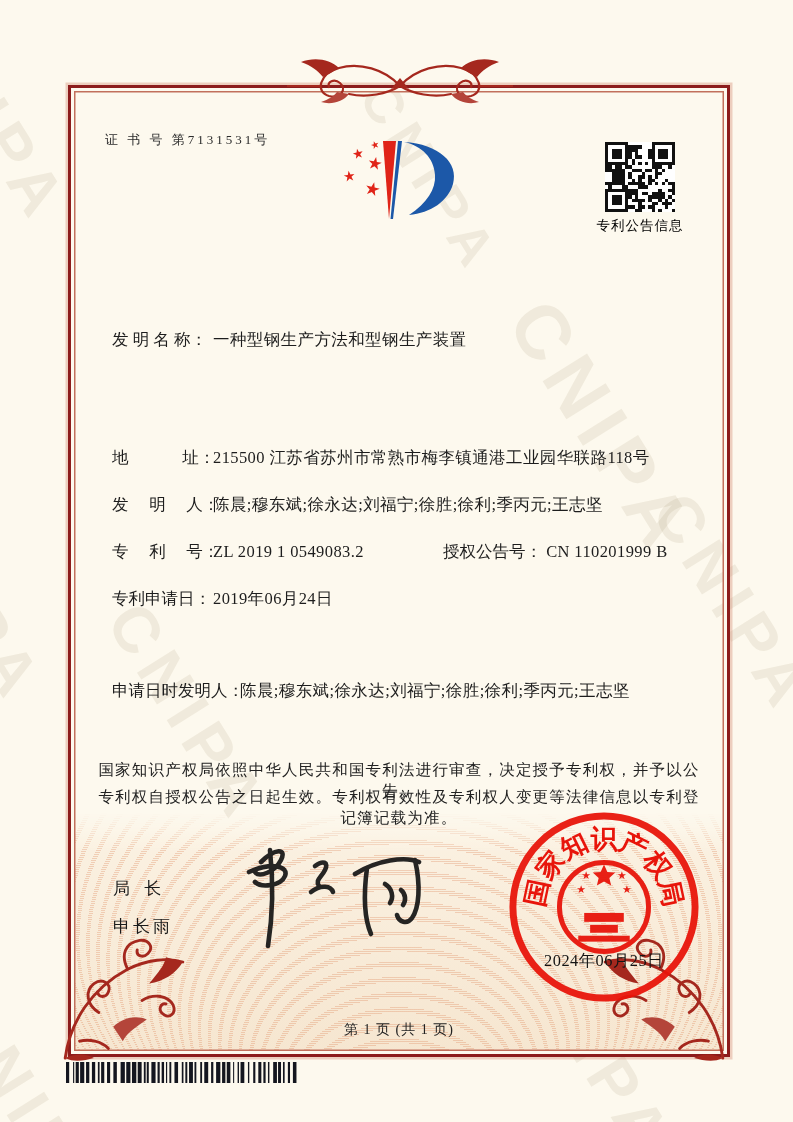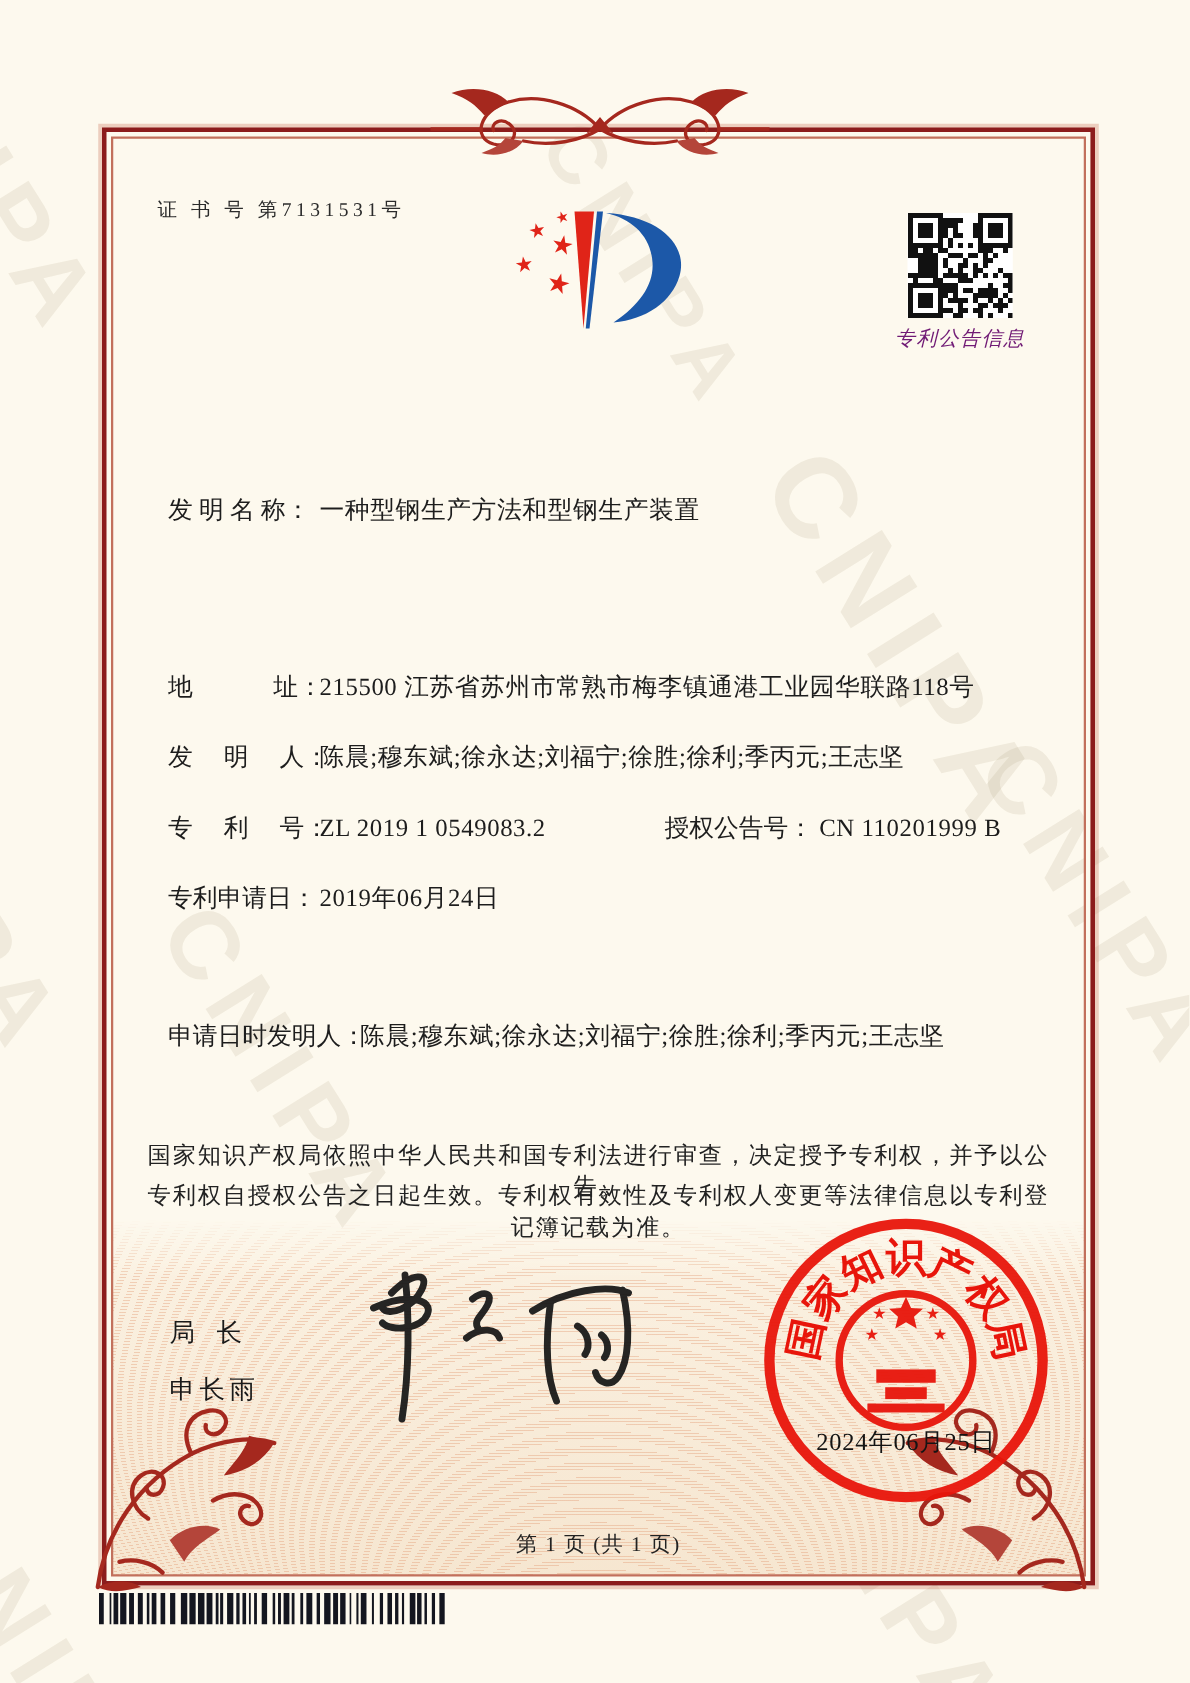--- a/index.html
+++ b/index.html
@@ -18,21 +18,21 @@
   .band{position:absolute;left:72px;top:813px;width:654px;height:240px;
         background:
           repeating-radial-gradient(130% 95% at 50% 150%, rgba(222,140,98,.34) 0 1.2px, rgba(222,140,98,0) 1.2px 7px),
           linear-gradient(#fbf2e3,#f6e6d0);
         -webkit-mask-image:linear-gradient(to bottom,transparent,#000 16%);
         mask-image:linear-gradient(to bottom,transparent,#000 16%);}
   .certno{position:absolute;left:105px;top:131px;font-size:13px;letter-spacing:3px;color:#2b2b2b;}
   .logo{position:absolute;left:338px;top:136px;}
   .qrblock{position:absolute;left:596px;top:142px;width:88px;text-align:center;}
   .qrblock svg{display:block;margin:0 auto;background:#fff;}
-  .qrlabel{margin-top:5px;font-size:13.5px;letter-spacing:1px;color:#701a75;font-style:italic;}
+  .qrlabel{margin-top:5px;font-size:13.5px;letter-spacing:1px;color:#000000;}
   .title{position:absolute;left:68px;top:235px;width:662px;text-align:center;
          font-size:41px;font-weight:700;letter-spacing:13px;text-indent:13px;color:#000;}
   .row{position:absolute;left:112px;font-size:16.5px;white-space:nowrap;color:#1d1d1d;}
   .row .lbl{display:inline-block;white-space:pre;}
   .row .val{letter-spacing:.4px;}
   .col2{left:443px;}
   .stmt{position:absolute;left:94px;width:610px;text-align:center;font-size:15.5px;
         letter-spacing:1.2px;color:#222;}
   .signoff{position:absolute;left:113px;font-size:17px;letter-spacing:5px;color:#1a1a1a;}
   .sig{position:absolute;left:213px;top:840px;}

